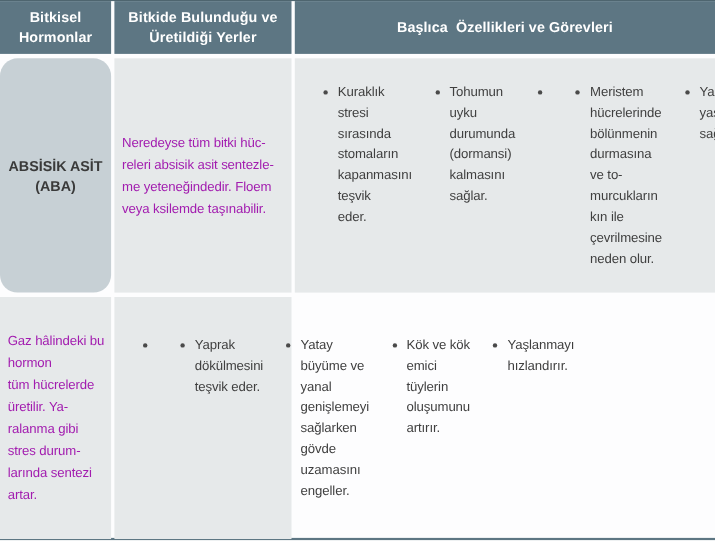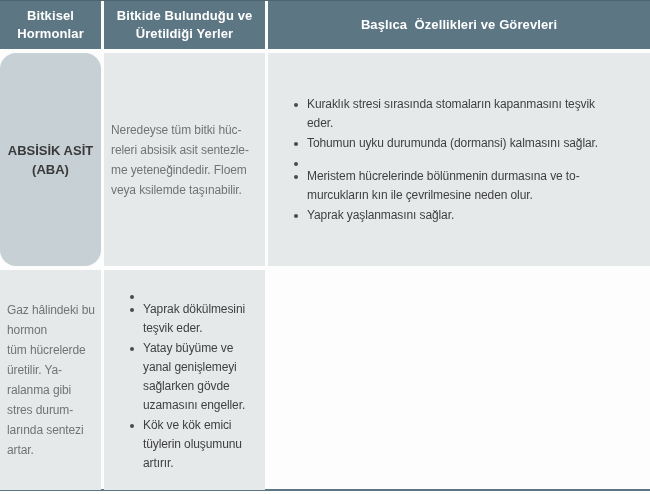--- a/index.html
+++ b/index.html
@@ -56,21 +56,21 @@
     font-size: 13px;
     line-height: 19px;
     display: flex;
     align-items: center;
     justify-content: center;
     text-align: center;
     white-space: pre-line;
     border-radius: 16px;
   }
   .cell-location {
-    color: #737373;
+    color: #a21caf;
     font-size: 12px;
     line-height: 20px;
     letter-spacing: -0.1px;
     display: flex;
     align-items: center;
     padding: 0 4px 0 7px;
     white-space: pre-line;
     box-sizing: border-box;
   }
   .cell-features {
@@ -78,22 +78,22 @@
     flex-direction: column;
     justify-content: center;
     padding: 0 6px 0 26px;
     box-sizing: border-box;
   }
   ul.features {
     list-style: none;
     margin: 0;
     padding: 0;
     display: flex;
-    flex-direction: column;
-    gap: 1px;
+    flex-direction: row;
+    gap: 21px;
   }
   ul.features li {
     display: flex;
     align-items: flex-start;
     color: #3f3f3f;
     font-size: 12px;
     line-height: 19px;
     letter-spacing: -0.1px;
   }
   .dot {
@@ -167,18 +167,22 @@
           </li>
         <li>
             <span class="dot"></span>
             <span class="ftxt">Yatay büyüme ve yanal genişlemeyi sağlarken gövde
 uzamasını engeller.</span>
           </li>
         <li>
             <span class="dot"></span>
             <span class="ftxt">Kök ve kök emici tüylerin oluşumunu artırır.</span>
           </li>
+        <li>
+            <span class="dot"></span>
+            <span class="ftxt">Yaşlanmayı hızlandırır.</span>
+          </li>
       </ul>
     </div>
 
   </div>
   <div class="bottom-rule"></div>
 </div>
 
 </body></html>

